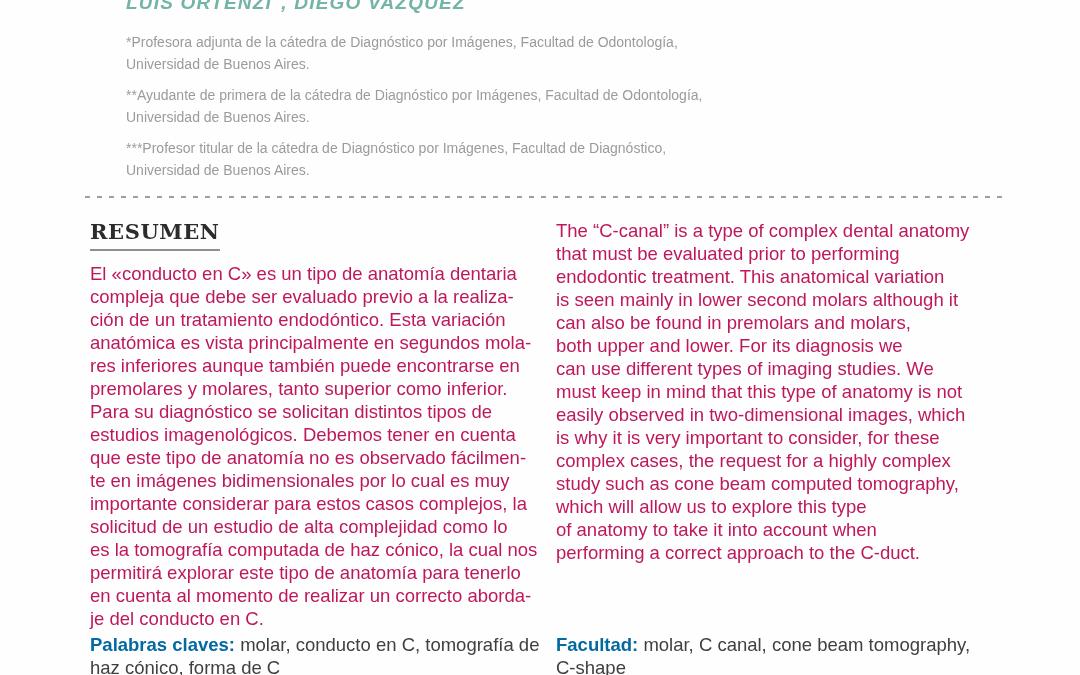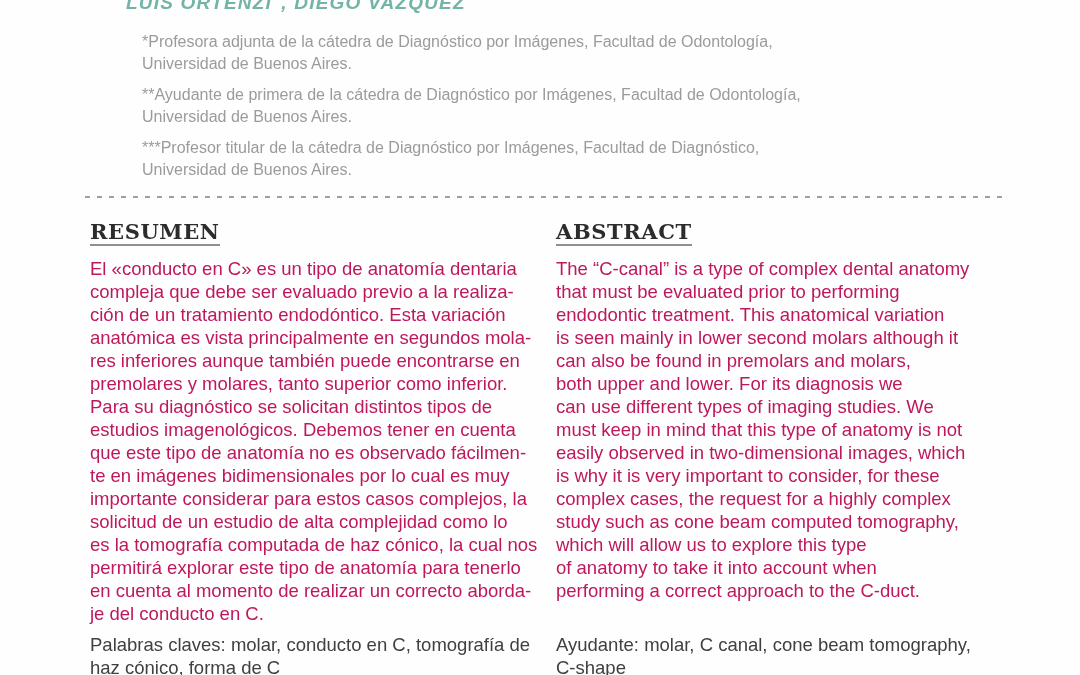--- a/index.html
+++ b/index.html
@@ -17,22 +17,22 @@
     position: absolute; left: 126px; top: -9px;
     font-size: 19px; font-weight: bold; font-style: italic;
     letter-spacing: 1.2px; color: #72b4a5;
     white-space: nowrap;
   }
   .authors sup { font-size: 12px; color: #9fccc1; letter-spacing: 0; }
 
   
   .affils { position: absolute; left: 126px; top: 31px; width: 760px; }
   .affils p {
-    margin: 0 0 9px 16px;
-    font-size: 16px; line-height: 22px;
+    margin: 0 0 9px 0;
+    font-size: 14px; line-height: 22px;
     color: #9b9b9b;
     white-space: pre-line;
   }
 
   
   .divider {
     position: absolute; left: 85px; top: 196px; width: 917px; height: 2px;
     background: repeating-linear-gradient(to right, #9e9e9e 0 5px, transparent 5px 12px);
   }
 
@@ -41,38 +41,39 @@
   .col-left  { left: 90px; }
   .col-right { left: 556px; }
 
   .col h2 {
     margin: 0 0 11px 0;
     display: inline-block;
     font-family: "DejaVu Serif", serif;
     font-size: 21px; font-weight: 700;
     letter-spacing: 0.6px;
     color: #2c2c2c;
+    padding-bottom: 5px;
     border-bottom: 2px solid #8f8f8f;
   }
 
   .body-text {
     margin: 0;
     font-size: 18.5px; line-height: 23px;
     color: #be185d;
     white-space: pre-line;
   }
 
   
   .kw {
     position: absolute; top: 633px; width: 500px;
     font-size: 18.5px; line-height: 23px; color: #404040;
   }
   .kw-left  { left: 90px; }
   .kw-right { left: 556px; }
-  .kw .kw-label { font-weight: normal; color: #404040; margin-top: 44px; }
+  .kw .kw-label { font-weight: bold; color: #0369a1; margin-top: 44px; }
   .kw .kw-text { white-space: pre-line; }
 </style>
 </head>
 <body>
 
 <div class="page">
 
   <div class="authors">
     <span>LUIS ORTENZI</span><sup>**</sup><span>, DIEGO VAZQUEZ</span><sup>***</sup>
   </div>
@@ -102,21 +103,20 @@
 te en imágenes bidimensionales por lo cual es muy
 importante considerar para estos casos complejos, la
 solicitud de un estudio de alta complejidad como lo
 es la tomografía computada de haz cónico, la cual nos
 permitirá explorar este tipo de anatomía para tenerlo
 en cuenta al momento de realizar un correcto aborda-
 je del conducto en C.</p>
   </section>
 
   <section class="col col-right">
-    <h2>ABSTRACT</h2>
     <p class="body-text">The “C-canal” is a type of complex dental anatomy
 that must be evaluated prior to performing
 endodontic treatment. This anatomical variation
 is seen mainly in lower second molars although it
 can also be found in premolars and molars,
 both upper and lower. For its diagnosis we
 can use different types of imaging studies. We
 must keep in mind that this type of anatomy is not
 easily observed in two-dimensional images, which
 is why it is very important to consider, for these
@@ -127,18 +127,18 @@
 performing a correct approach to the C-duct.</p>
   </section>
 
   <div class="kw kw-left">
     <span class="kw-label">Palabras claves:</span>
     <span class="kw-text">molar, conducto en C, tomografía de
 haz cónico, forma de C</span>
   </div>
 
   <div class="kw kw-right">
-    <span class="kw-label">Ayudante:</span>
+    <span class="kw-label">Facultad:</span>
     <span class="kw-text">molar, C canal, cone beam tomography,
 C-shape</span>
   </div>
 
 </div>
 
 </body></html>

